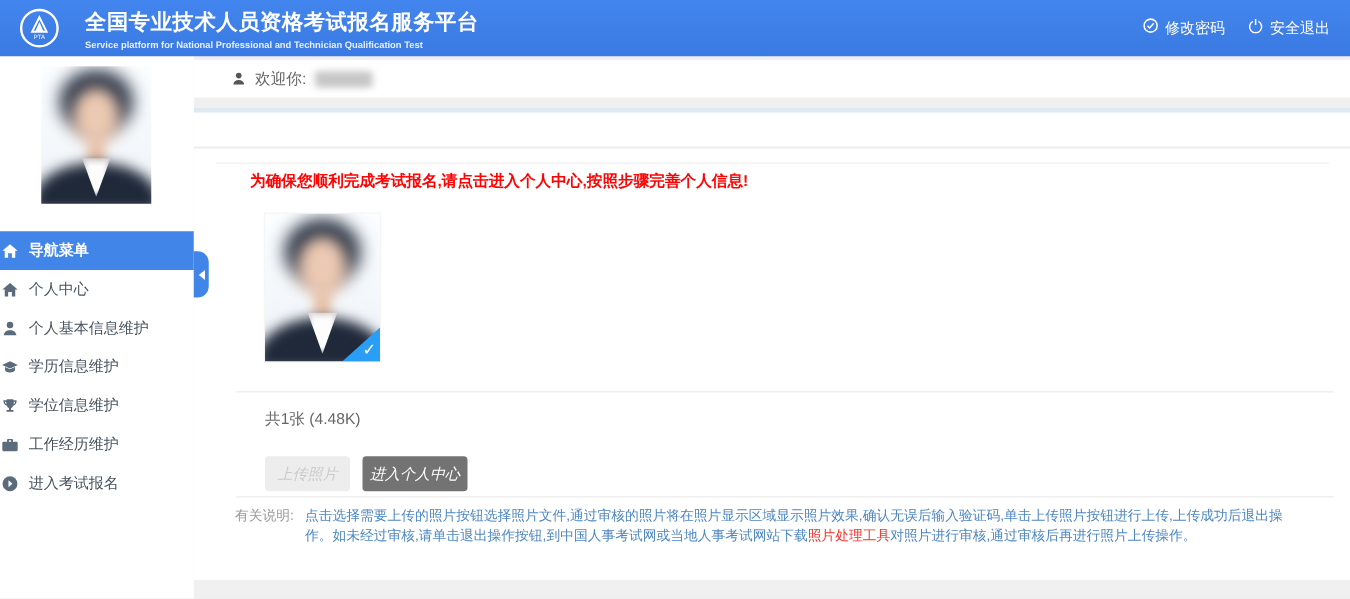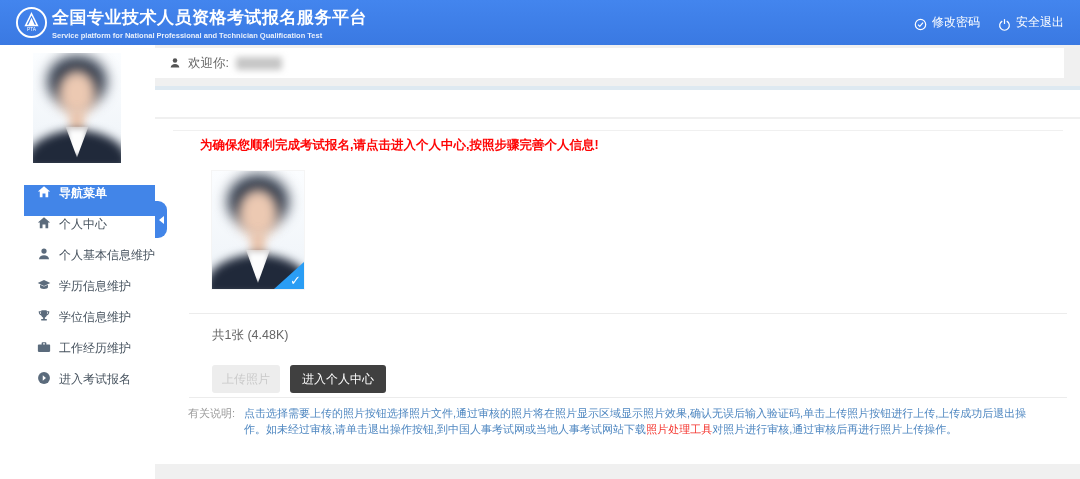--- a/index.html
+++ b/index.html
@@ -4,69 +4,69 @@
 <style>
   * { margin:0; padding:0; box-sizing:border-box; }
   html,body { background:#e9e9e9; }
   body { font-family:"Liberation Sans","DejaVu Sans",sans-serif; }
   .stage { position:relative; width:1080px; height:479px; background:#f0f0f0; overflow:hidden; }
 
   
   .header { position:absolute; left:0; top:0; width:1080px; height:45px;
             background:linear-gradient(180deg,#4385ee,#3a79e2); display:flex; align-items:center; z-index:5; }
   .logo { margin-left:15px; width:33px; height:33px; flex-shrink:0; }
-  .title-wrap { margin-left:4px; color:#fff; }
+  .title-wrap { margin-left:20px; color:#fff; }
   .title { font-size:17px; font-weight:bold; letter-spacing:.5px; }
   .subtitle { font-size:7.5px; font-weight:bold; opacity:.88; margin-top:2px; }
   .header-actions { margin-left:auto; margin-right:16px; display:flex; gap:18px; align-items:center;
                     color:#fff; font-size:12px; }
-  .header-action { display:flex; align-items:flex-end; gap:5px; cursor:pointer; white-space:nowrap; }
+  .header-action { display:flex; align-items:flex-start; gap:5px; cursor:pointer; white-space:nowrap; }
   .header-action svg { display:block; }
 
   
   .sidebar { position:absolute; left:0; top:45px; width:155px; height:434px; background:#fff; z-index:2; }
   .side-photo { position:absolute; left:33px; top:8px; width:88px; height:110px; }
   .nav { position:absolute; top:140px; left:0; width:155px; }
-  .nav-item { height:31px; display:flex; align-items:flex-start; padding-left:13px; gap:8px;
-              font-size:12px; color:#46525e; cursor:pointer; white-space:nowrap;margin-left:24px; }
+  .nav-item { height:31px; display:flex; align-items:center; padding-left:1px; gap:8px;
+              font-size:12px; color:#46525e; cursor:pointer; white-space:nowrap; }
   .nav-item .ic { width:14px; height:14px; color:#5b6b7c; display:flex; flex-shrink:0; }
   .nav-item .ic svg { width:14px; height:14px; }
   .nav-item.active { background:#4285e8; color:#fff; font-weight:bold; }
   .nav-item.active .ic { color:#fff; }
 
   .collapse-tab { position:absolute; left:155px; top:201px; width:12px; height:37px; background:#4285e8;
                   border-radius:0 9px 9px 0; display:flex; align-items:center; justify-content:center;
                   cursor:pointer; z-index:3; }
   .collapse-tab .tri { width:0; height:0; border-top:4px solid transparent; border-bottom:4px solid transparent;
                        border-right:5px solid #fff; }
 
   
-  .welcome-bar { position:absolute; left:139px; top:48px; width:925px; height:30px; background:#fff;
+  .welcome-bar { position:absolute; left:155px; top:48px; width:925px; height:30px; background:#fff;
                  display:flex; align-items:center; padding-left:30px; gap:7px; font-size:12.5px; color:#666; }
   .blur-name { width:46px; height:13px; background:#c6c6c6; filter:blur(3px); border-radius:2px; }
 
   .panel-a { position:absolute; left:155px; top:86px; width:925px; height:31px; background:#fff;
              border-top:4px solid #dee9f1; }
 
   .main-panel { position:absolute; left:155px; top:119px; width:925px; height:345px; background:#fff; }
   .inset-divider { position:absolute; left:18px; top:11px; width:890px; height:1px; background:#f0f0f0; }
   .notice { position:absolute; left:45px; top:18px; font-size:12.5px; font-weight:bold; color:#fe0505; }
 
   .photo-main { position:absolute; left:57px; top:52px; width:92px; height:118px; box-shadow:0 0 0 1px rgba(0,0,0,.04); }
 
   .divider { position:absolute; left:34px; width:878px; height:1px; background:#ececec; }
   .div-2 { top:194px; }
   .div-3 { top:278px; }
 
   .count { position:absolute; left:57px; top:208px; font-size:12.5px; color:#666; }
 
   .btn { position:absolute; top:246px; height:28px; border:none; border-radius:3px; font-size:12px;
-         font-family:inherit; }
+         font-family:inherit;font-style:italic; }
   .btn-upload { left:57px; width:68px; background:#ededed; color:#cacaca; }
-  .btn-enter  { left:135px; width:96px; background:#404040; color:#fff; cursor:pointer; }
+  .btn-enter  { left:135px; width:84px; background:#737373; color:#fff; cursor:pointer; }
 
   .notes { position:absolute; left:33px; top:286px; width:882px; font-size:11px; }
   .note-row { display:flex; line-height:16px; margin-bottom:3px; }
   .note-label { color:#999; width:56px; flex-shrink:0; }
   .note-text { max-width:800px; }
   .req-text { color:#f4544c; }
   .req-em { color:#fb0000; font-weight:bold; }
   .instr { color:#4d86c0; }
   .link-red { color:#f4322b; cursor:pointer; }
 

